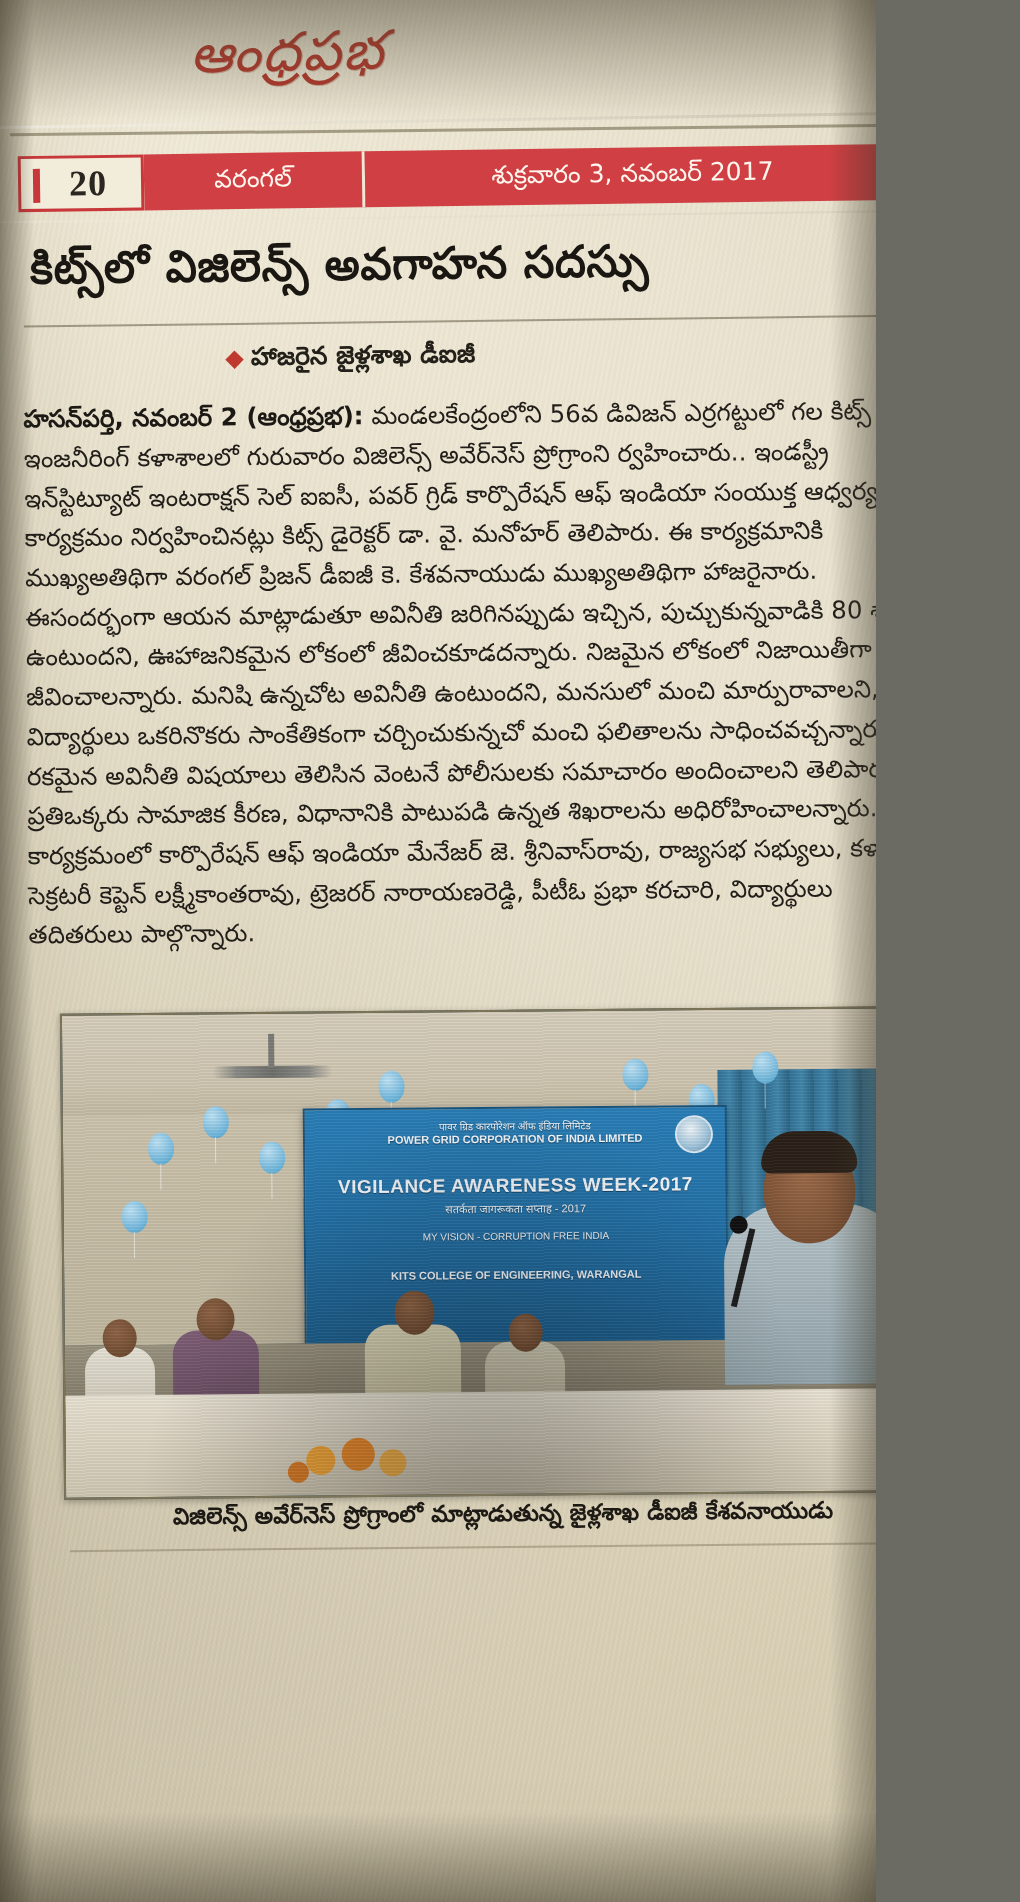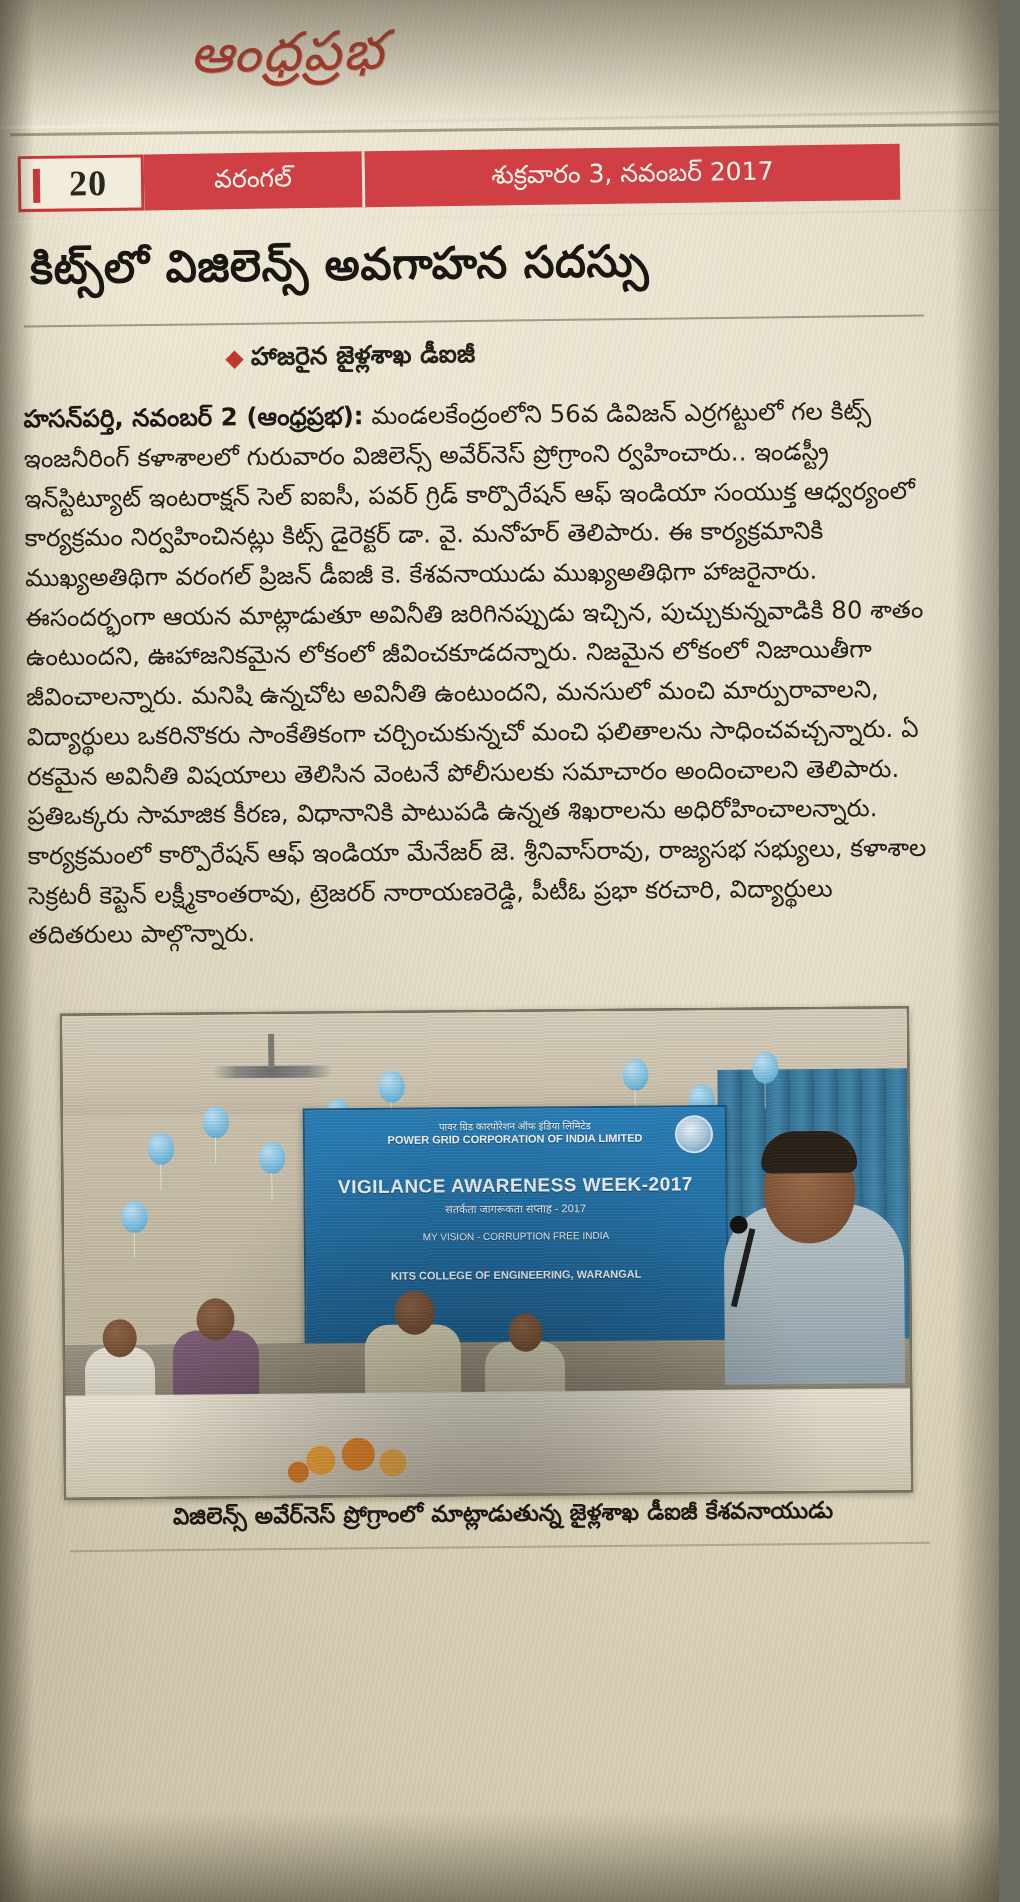--- a/index.html
+++ b/index.html
@@ -5,21 +5,21 @@
   html, body {
     margin: 0;
     padding: 0;
     background: #6b6b63;
   }
   body {
     font-family: "Liberation Sans", sans-serif;
   }
   #page {
     position: relative;
-    width: 999px;
+    width: 876px;
     height: 1902px;
     overflow: hidden;
     background: #5eead4;
   }
   
   #paper {
     position: absolute;
     left: -12px;
     top: -10px;
     width: 1046px;

